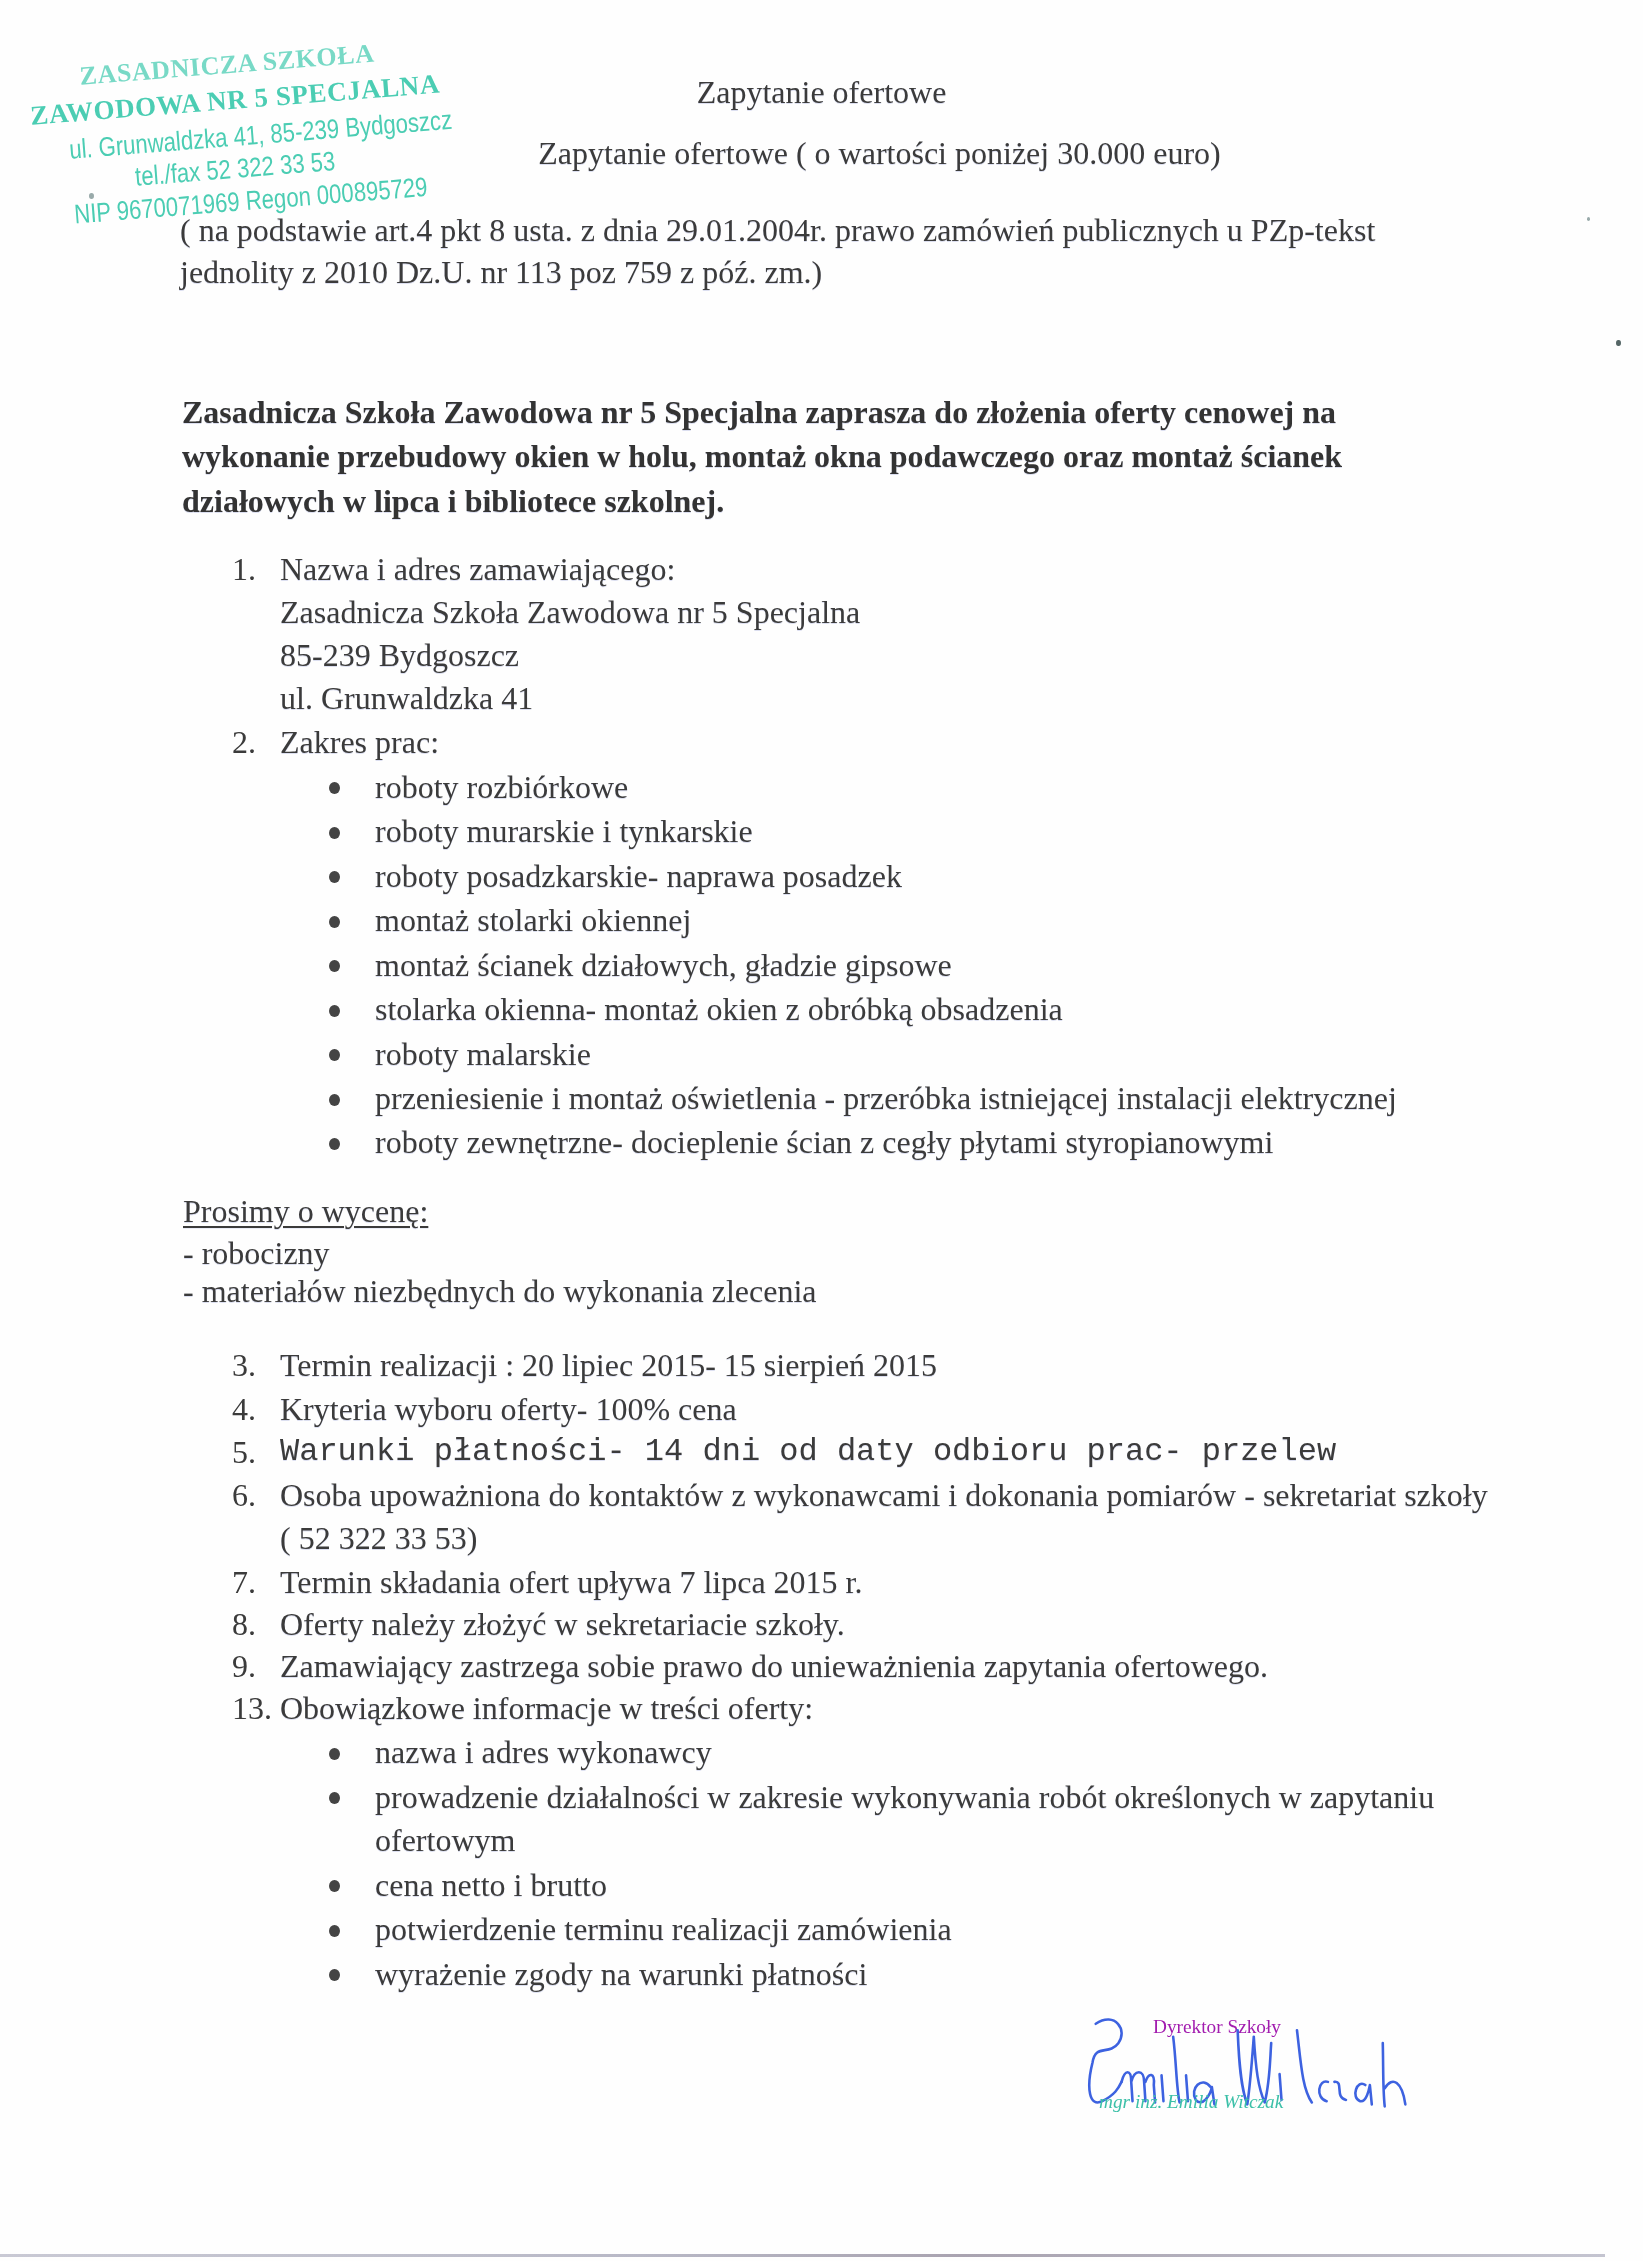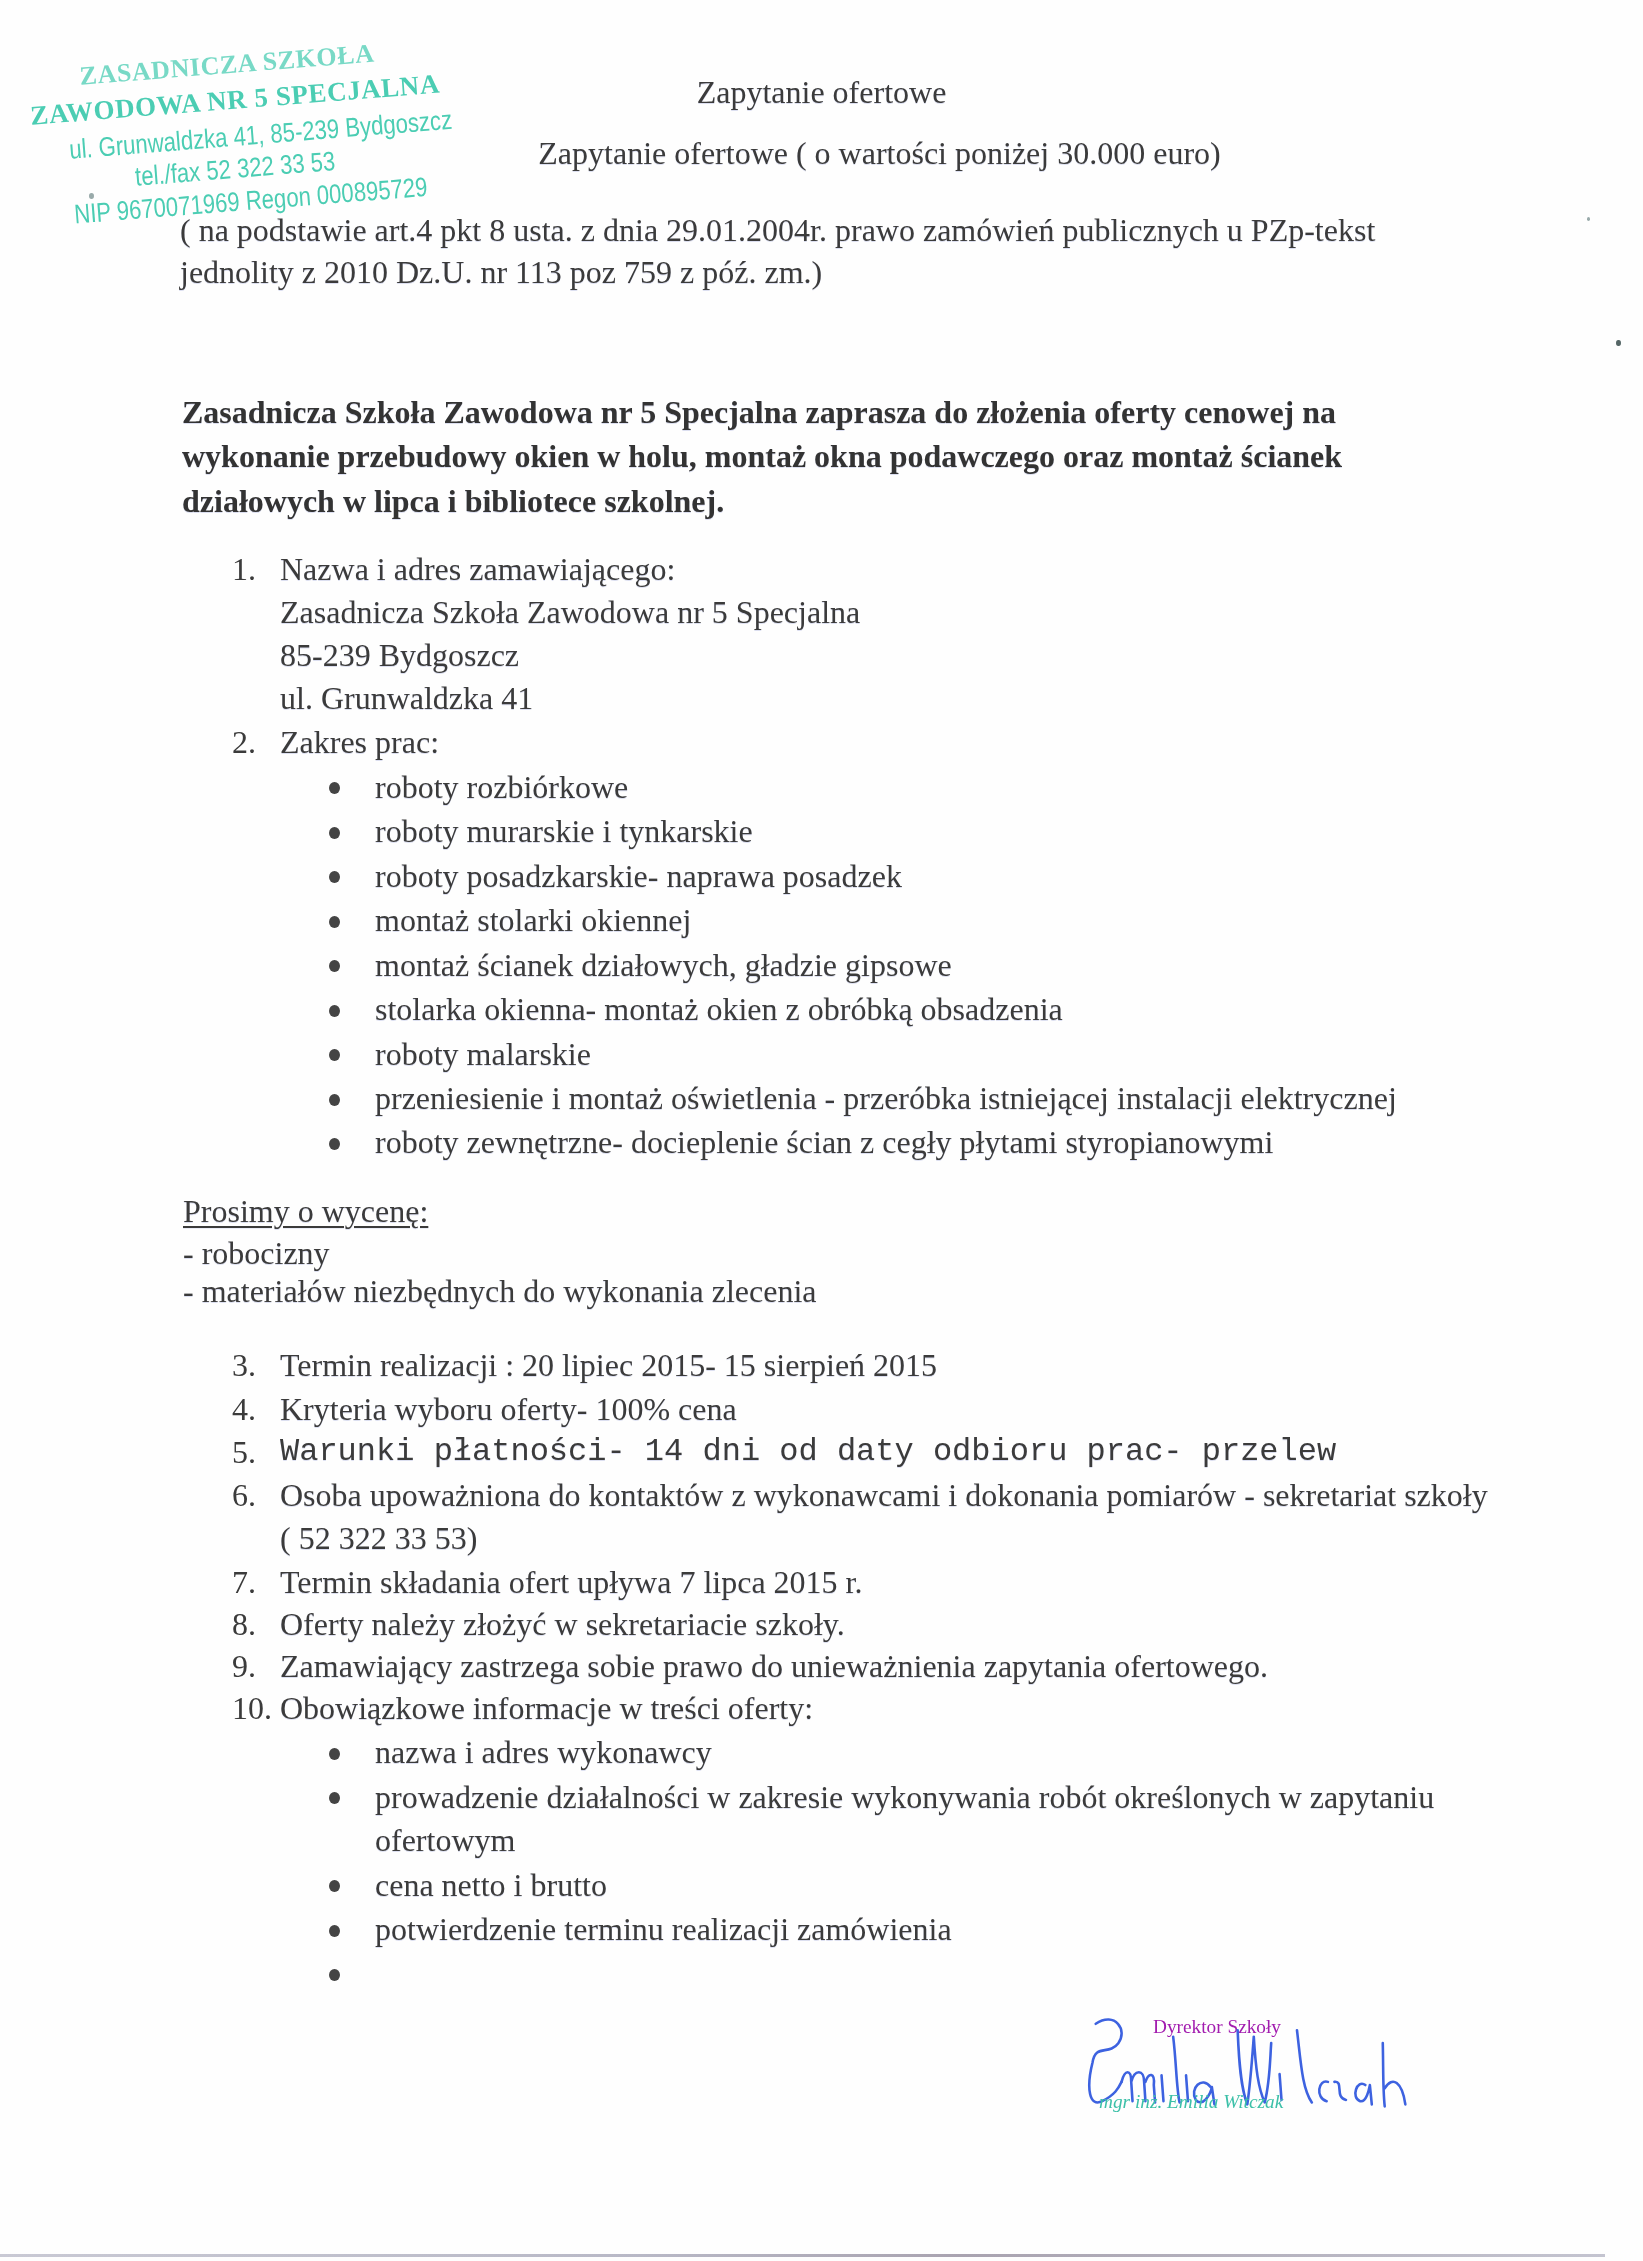--- a/index.html
+++ b/index.html
@@ -136,33 +136,34 @@
 
   <div class="num" style="left:232px;top:1566px;">7.</div>
   <div class="line" style="left:280px;top:1566px;">Termin składania ofert upływa 7 lipca 2015 r.</div>
 
   <div class="num" style="left:232px;top:1608px;">8.</div>
   <div class="line" style="left:280px;top:1608px;">Oferty należy złożyć w sekretariacie szkoły.</div>
 
   <div class="num" style="left:232px;top:1650px;">9.</div>
   <div class="line" style="left:280px;top:1650px;">Zamawiający zastrzega sobie prawo do unieważnienia zapytania ofertowego.</div>
 
-  <div class="num" style="left:232px;top:1692px;">10.</div>
+  <div class="num" style="left:232px;top:1692px;">13.</div>
   <div class="line" style="left:280px;top:1692px;">Obowiązkowe informacje w treści oferty:</div>
 
   <div class="bullet" style="left:329px;top:1748px;"></div>
   <div class="line" style="left:375px;top:1736px;">nazwa i adres wykonawcy</div>
   <div class="bullet" style="left:329px;top:1792px;"></div>
   <div class="line" style="left:375px;top:1781px;">prowadzenie działalności w zakresie wykonywania robót określonych w zapytaniu</div>
   <div class="line" style="left:375px;top:1824px;">ofertowym</div>
   <div class="bullet" style="left:329px;top:1880px;"></div>
   <div class="line" style="left:375px;top:1869px;">cena netto i brutto</div>
   <div class="bullet" style="left:329px;top:1925px;"></div>
   <div class="line" style="left:375px;top:1913px;">potwierdzenie terminu realizacji zamówienia</div>
   <div class="bullet" style="left:329px;top:1969px;"></div>
+  <div class="line" style="left:375px;top:1958px;">wyrażenie zgody na warunki płatności</div>
 
   <div class="sig-title">Dyrektor Szkoły</div>
   <svg class="sig-svg" viewBox="0 0 620 200">
     <g fill="none" stroke="#3d62e0" stroke-width="4" stroke-linecap="round" stroke-linejoin="round">
 
       <path d="M60 40 C 90 20, 110 50, 95 70 C 80 90, 60 70, 55 100 C 45 140, 50 170, 70 160 C 90 150, 95 140, 100 130"></path>
 
       <path d="M100 130 C 105 110, 115 110, 115 130 L 117 160 M115 130 C 120 110, 135 110, 135 130 L 137 160 M137 130 C 142 115, 152 115, 150 135 L 152 162"></path>
       <path d="M162 120 L 165 160"></path>
       <path d="M180 60 C 185 100, 185 140, 190 162"></path>

